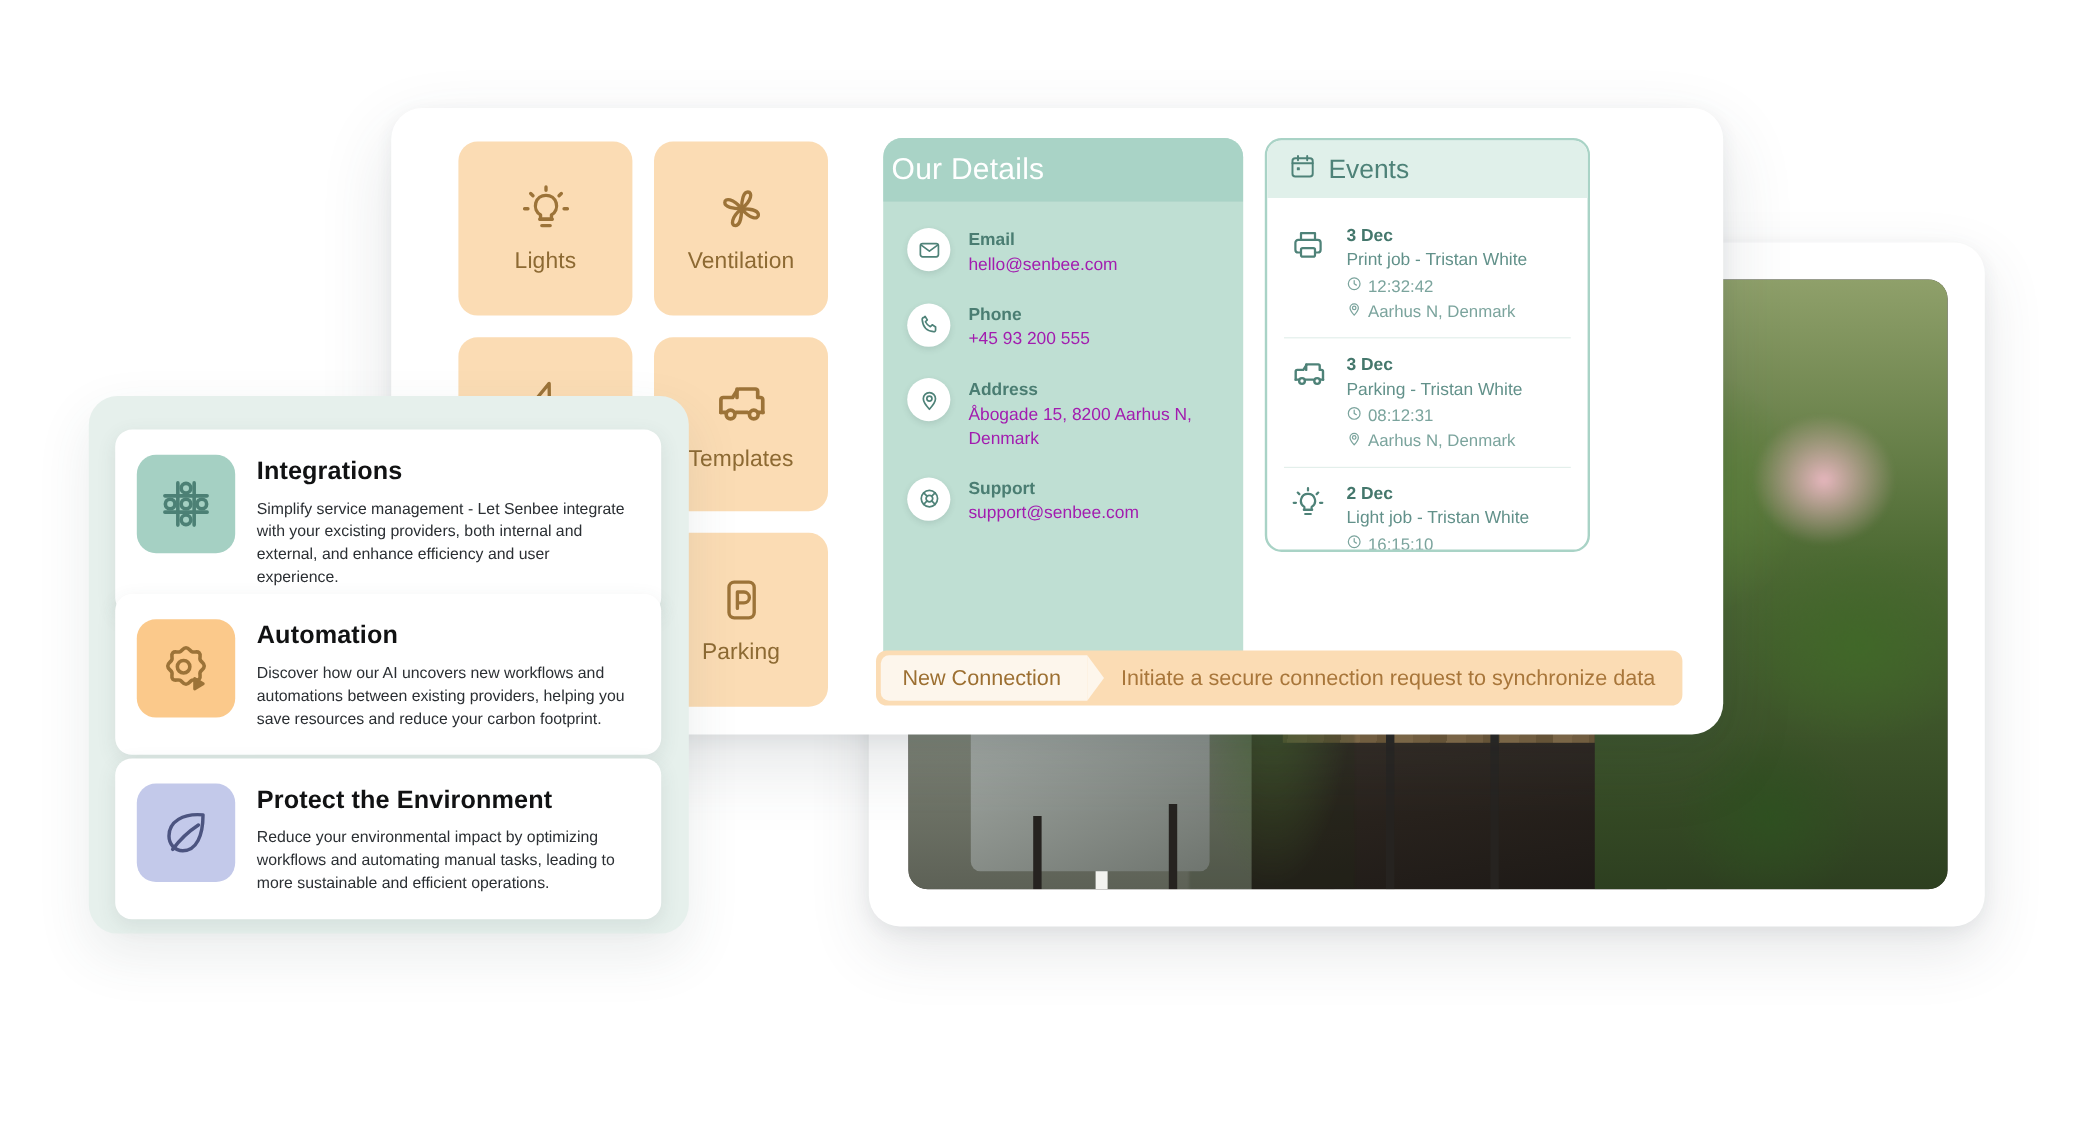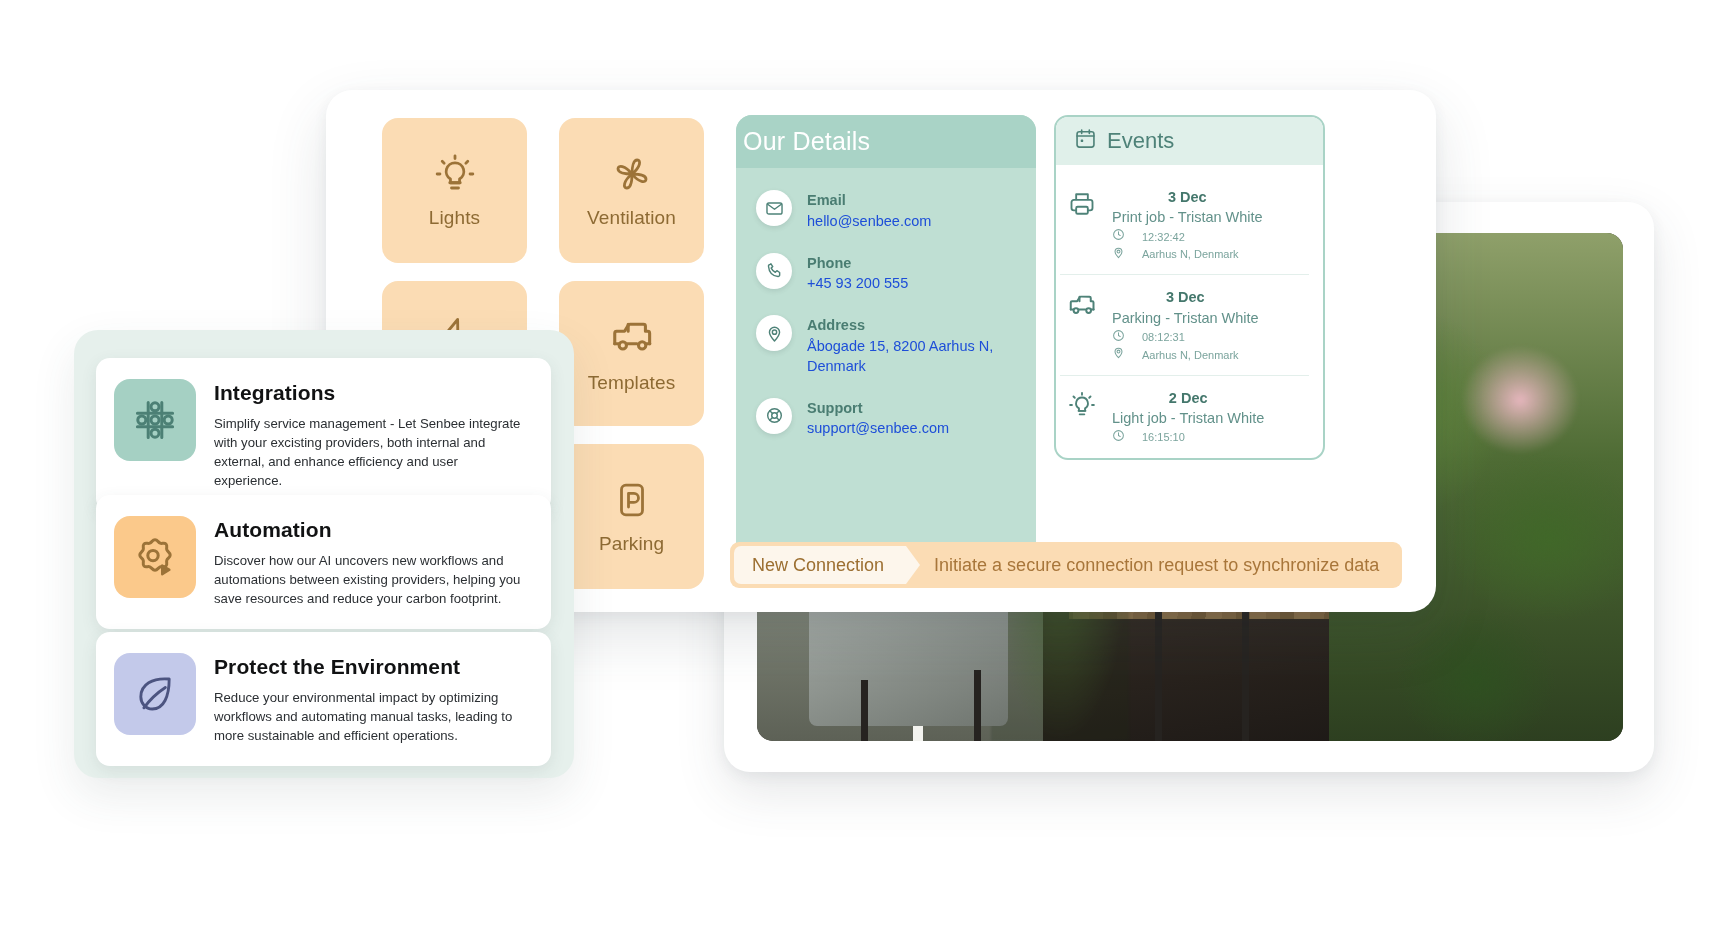--- a/index.html
+++ b/index.html
@@ -84,21 +84,21 @@
   
   .dash{
     position:absolute; left:326px; top:90px; width:1110px; height:522px;
     background:#ffffff; border-radius:26px;
     box-shadow:0 24px 60px rgba(60,70,80,.14), 0 4px 14px rgba(60,70,80,.07);
   }
 
   
   .tiles{
     position:absolute; left:56px; top:28px; width:318px;
-    display:grid; grid-template-columns:145px 145px; gap:18px 32px;
+    display:grid; grid-template-columns:145px 145px; gap:18px 18px;
   }
   .tile{
     width:145px; height:145px; background:#fbdcb4; border-radius:16px;
     display:flex; flex-direction:column; align-items:center; justify-content:center;
     gap:12px; color:#9c7338;
   }
   .tile svg{ display:block; }
   .tile-label{ font-size:19px; color:#8d6a33; letter-spacing:.1px; }
 
   
@@ -113,41 +113,41 @@
   }
   .details-body{ padding:22px 8px 0 20px; }
   .drow{ display:flex; gap:15px; margin-bottom:22px; align-items:flex-start; }
   .dicon{
     flex:0 0 auto; width:36px; height:36px; border-radius:50%;
     background:#ffffff; display:flex; align-items:center; justify-content:center;
     color:#4e8278; box-shadow:0 2px 5px rgba(60,80,75,.14);
   }
   .dtext{ padding-top:1px; }
   .dlabel{ font-size:14.5px; font-weight:700; color:#4a7d72; line-height:1.35; }
-  .dvalue{ font-size:14.5px; color:#1d4ed8; line-height:1.38; max-width:195px; }
+  .dvalue{ font-size:14.5px; color:#a21caf; line-height:1.38; max-width:195px; }
 
   
   .events{
     position:absolute; left:728px; top:25px; width:271px; height:345px;
     border-radius:14px; border:2px solid #a9d3c6; background:#ffffff; overflow:hidden;
   }
   .events-head{
     height:48px; background:#e0f0ea; display:flex; align-items:center; gap:10px;
     padding:0 18px; color:#4e8278; font-size:22px;
   }
-  .events-list{ padding:10px 14px 0 4px;text-align:center; }
+  .events-list{ padding:10px 14px 0 14px; }
   .ev{
     display:flex; gap:14px; padding:12px 6px 11px 6px;
     border-bottom:1px solid #e3efeb;
   }
   .ev:last-child{ border-bottom:none; }
   .ev-icon{ flex:0 0 auto; width:32px; color:#4e8278; padding-top:3px; }
   .ev-date{ font-size:14.5px; font-weight:700; color:#44776c; line-height:1.4; }
   .ev-title{ font-size:14.5px; color:#62918a; line-height:1.45; white-space:nowrap; }
-  .ev-meta{ font-size:11px; color:#7ba49d; display:flex; align-items:center; gap:17px; line-height:1.5; white-space:nowrap;}
+  .ev-meta{ font-size:14px; color:#7ba49d; display:flex; align-items:center; gap:5px; line-height:1.5; white-space:nowrap;}
 
   
   .banner{
     position:absolute; left:404px; top:452px; width:672px; height:46px;
     background:#fbdcb4; border-radius:9px; display:flex; align-items:center;
   }
   .banner-tag{
     position:relative; height:38px; margin-left:4px; background:#fdf6ec;
     border-radius:7px 0 0 7px; display:flex; align-items:center;
     padding:0 22px 0 18px; color:#9c6f31; font-size:18px; z-index:2;

